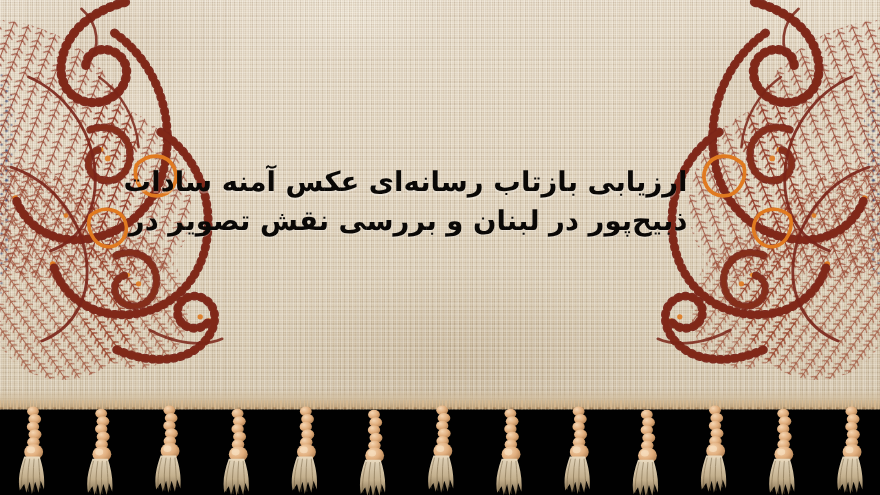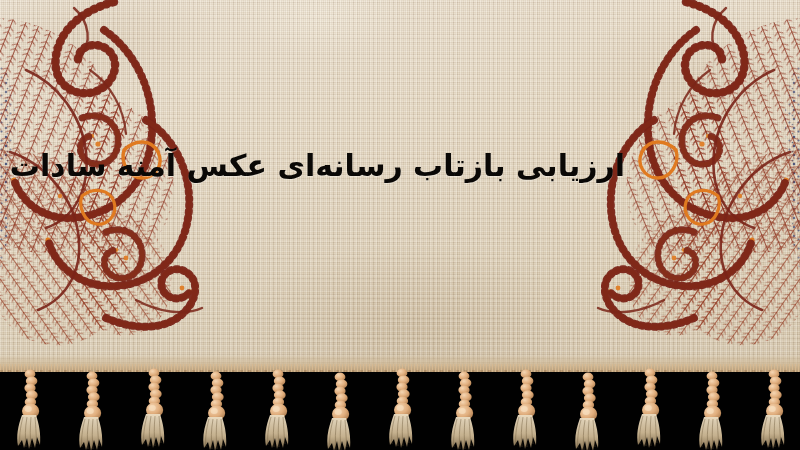--- a/index.html
+++ b/index.html
@@ -73,21 +73,21 @@
 
   
   .fringe{position:absolute;left:0;top:366px;width:800px;height:84px;}
   .fringe svg{display:block;width:100%;height:100%;}
 
   
   .title{
     position:absolute;left:175px;top:148px;width:450px;
     text-align:center;direction:rtl;
     color:#0a0806;
-    font-size:30px;font-weight:700;line-height:35px;
+    font-size:25px;font-weight:700;line-height:35px;
     letter-spacing:0px;
     text-shadow:0 1px 0 rgba(255,255,255,.30);
   }
   .title .ln{display:block;white-space:nowrap;}
 </style>
 </head>
 <body>
 
 <div class="stage">
 
@@ -251,20 +251,21 @@
           <circle cx="112" cy="144" r="2.6"></circle>
             <circle cx="140" cy="258" r="2.4"></circle>
           <circle cx="196" cy="288" r="2.4"></circle>
             <circle cx="74" cy="196" r="2.2"></circle>
         </g>
       </svg>
     </div>
 
     <div class="title">
       <span class="ln">ارزیابی بازتاب رسانه‌ای عکس آمنه سادات</span>
+      <span class="ln">ذبیح‌پور در لبنان و بررسی نقش تصویر در</span>
     </div>
 
     <div class="edge"></div>
     <div class="fuzz"></div>
   </div>
 
   <div class="fringe">
     <svg viewBox="0 0 800 84" preserveAspectRatio="none" aria-hidden="true">
       <defs>
         <linearGradient id="cord" x1="0" y1="0" x2="1" y2="0">

